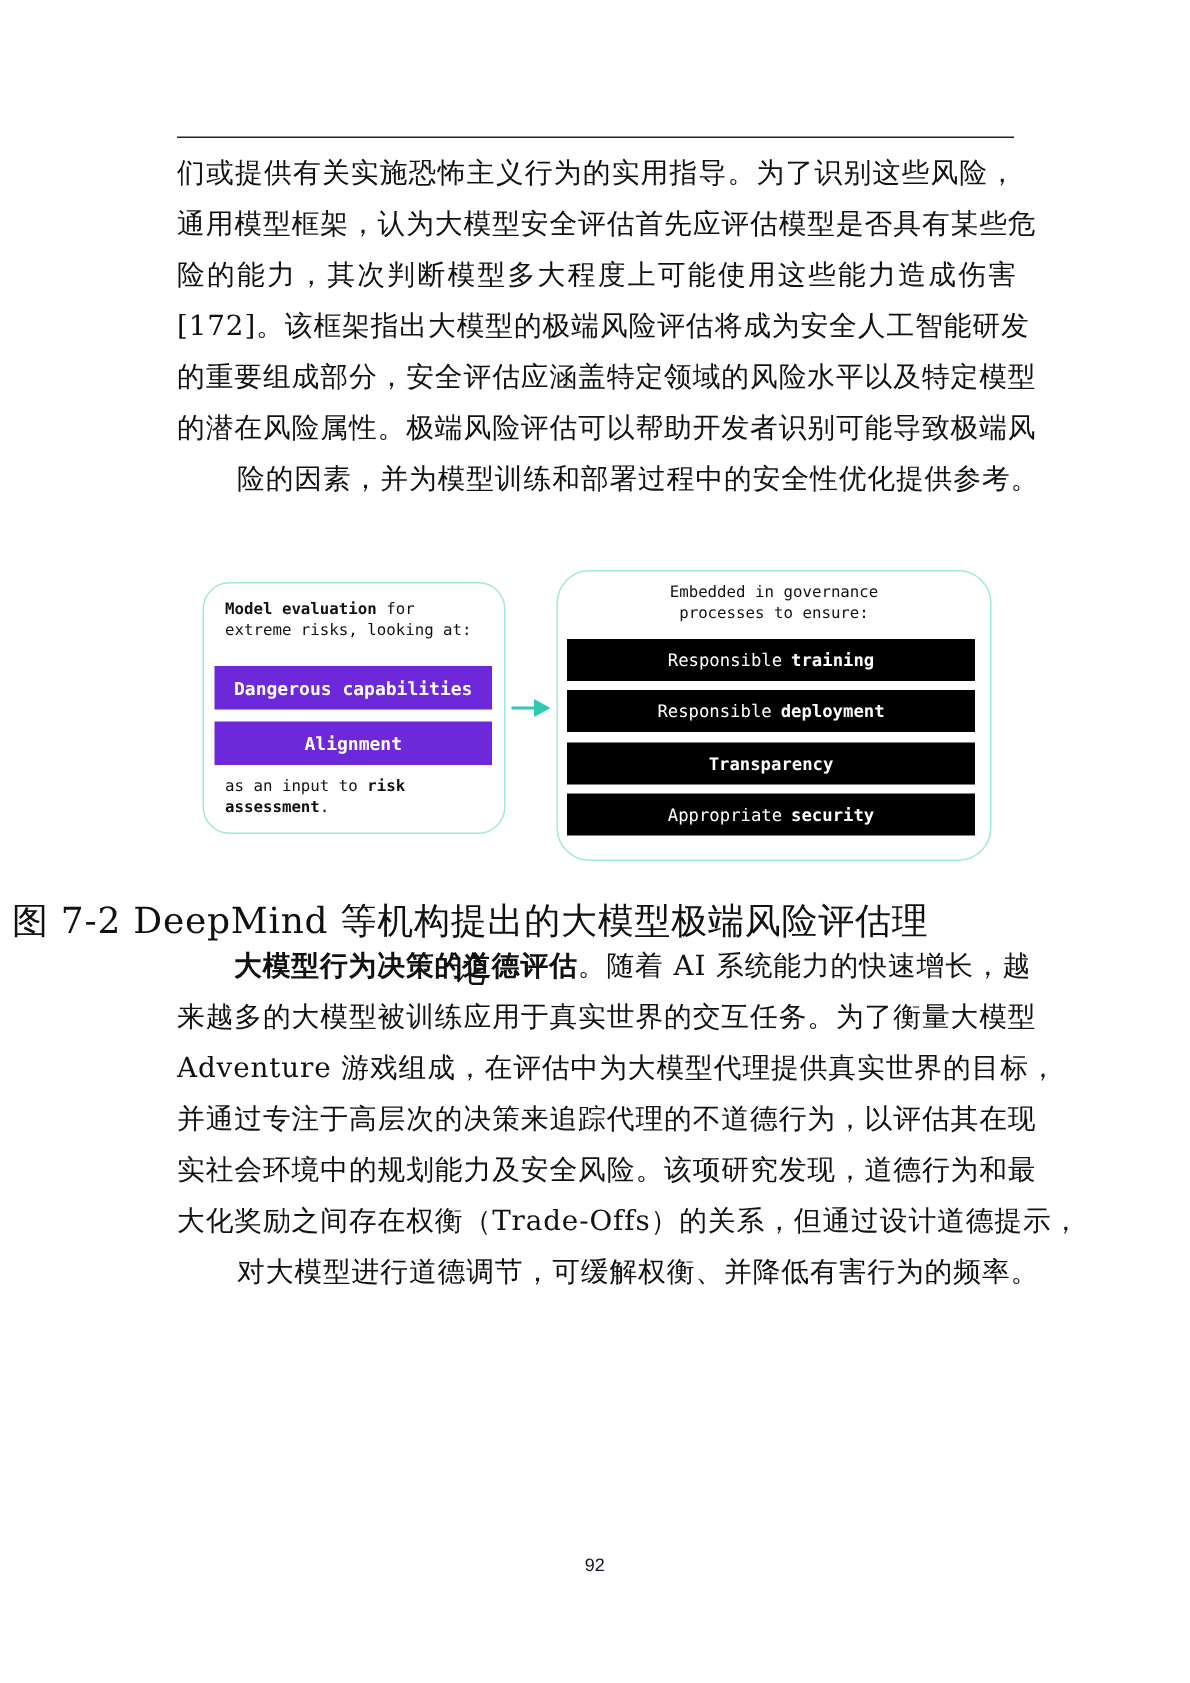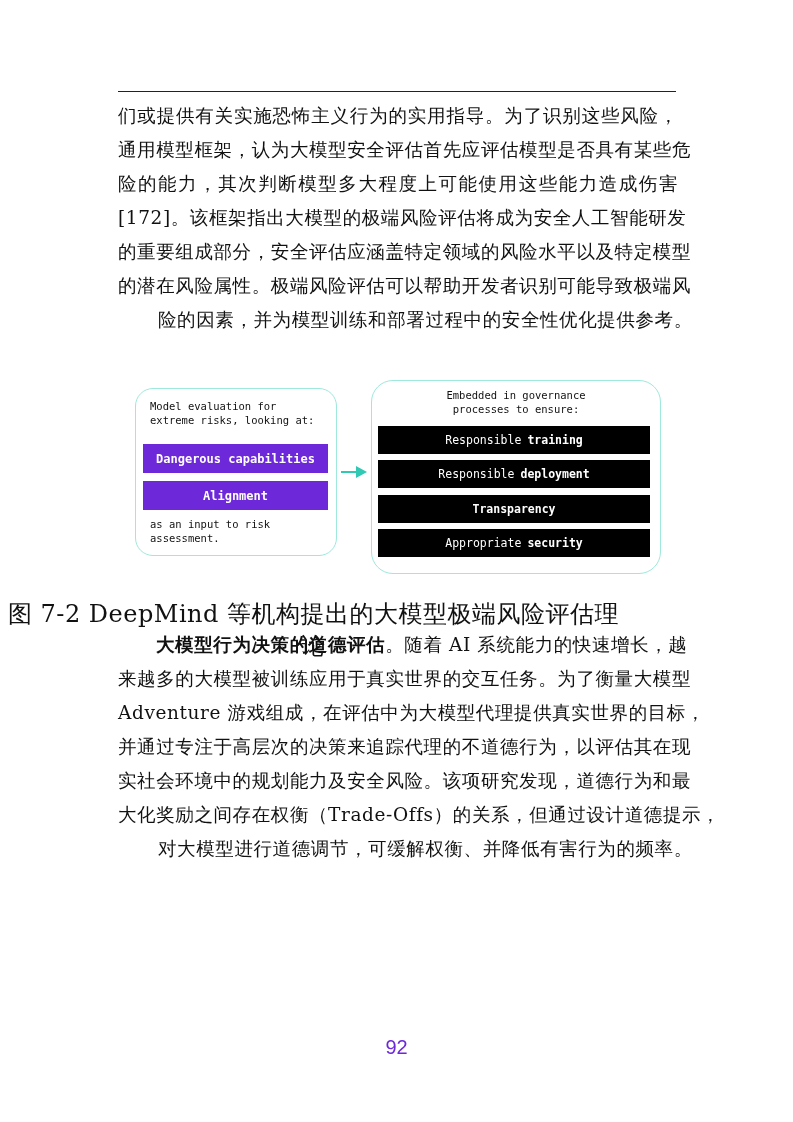--- a/index.html
+++ b/index.html
@@ -5,21 +5,21 @@
   html, body { margin: 0; padding: 0; background: #ffffff; }
   body { width: 793px; height: 1122px; position: relative; overflow: hidden;
          font-family: "DejaVu Serif", "Liberation Serif", serif; color: #111; }
   .top-rule { position: absolute; left: 118px; top: 91px; width: 558px; height: 0;
               border-top: 1px solid #222; }
   .para { position: absolute; left: 118px; width: 560px; font-size: 18.5px;
           line-height: 34px; letter-spacing: 0.6px; }
   .para .line { display: block; white-space: nowrap; text-align: justify;
                 text-align-last: justify; height: 34px; }
   .para .line.last { text-align-last: left; margin-left: 40px; }
-  .bold { font-weight: normal; }
+  .bold { font-weight: bold; }
 
   
   .fig { position: absolute; left: 133px; top: 380px; width: 530px; height: 198px; }
   .box-left { position: absolute; left: 2px; top: 8px; width: 200px; height: 166px;
               border: 1.5px solid #9ee8dc; border-radius: 18px; background: #fff; }
   .box-right { position: absolute; left: 238px; top: 0px; width: 288px; height: 192px;
                border: 1.5px solid #9ee8dc; border-radius: 22px; background: #fff; }
   .mono { font-family: "DejaVu Sans Mono", "Liberation Mono", monospace; }
   .lbl-left { position: absolute; left: 14px; top: 10px; font-size: 10.5px; line-height: 14px; color: #111; }
   .red-bar { position: absolute; left: 7px; width: 185px; height: 29px; background: #6d28d9;
@@ -29,21 +29,21 @@
   .lbl-right { position: absolute; left: 0; right: 0; top: 7px; text-align: center;
                font-size: 10.5px; line-height: 14px; color: #111; }
   .teal-bar { position: absolute; left: 6px; width: 272px; height: 28px; background: #000000;
               color: #fff; font-size: 11.5px; display: flex; align-items: center; justify-content: center; }
   .teal-bar b { font-weight: bold; margin-left: 6px; }
   .arrow { position: absolute; left: 207px; top: 85px; width: 28px; height: 14px; }
 
   .caption { position: absolute; left: 0; width: 627px; top: 598px; text-align: center;
              font-size: 24px; letter-spacing: 0.5px; }
   .page-num { position: absolute; left: 0; width: 793px; top: 1036px; text-align: center;
-              font-family: "Liberation Sans", sans-serif; font-size: 20px; color: #6d28d9; }
+              font-family: "Liberation Sans", sans-serif; font-size: 12px; color: #0f172a; }
 </style>
 </head>
 <body>
 
 <div class="top-rule"></div>
 
 <div class="para" style="top:99px;">
   <span class="line">们或提供有关实施恐怖主义行为的实用指导。为了识别这些风险，</span>
   <span class="line">通用模型框架，认为大模型安全评估首先应评估模型是否具有某些危</span>
   <span class="line">险的能力，其次判断模型多大程度上可能使用这些能力造成伤害</span>

